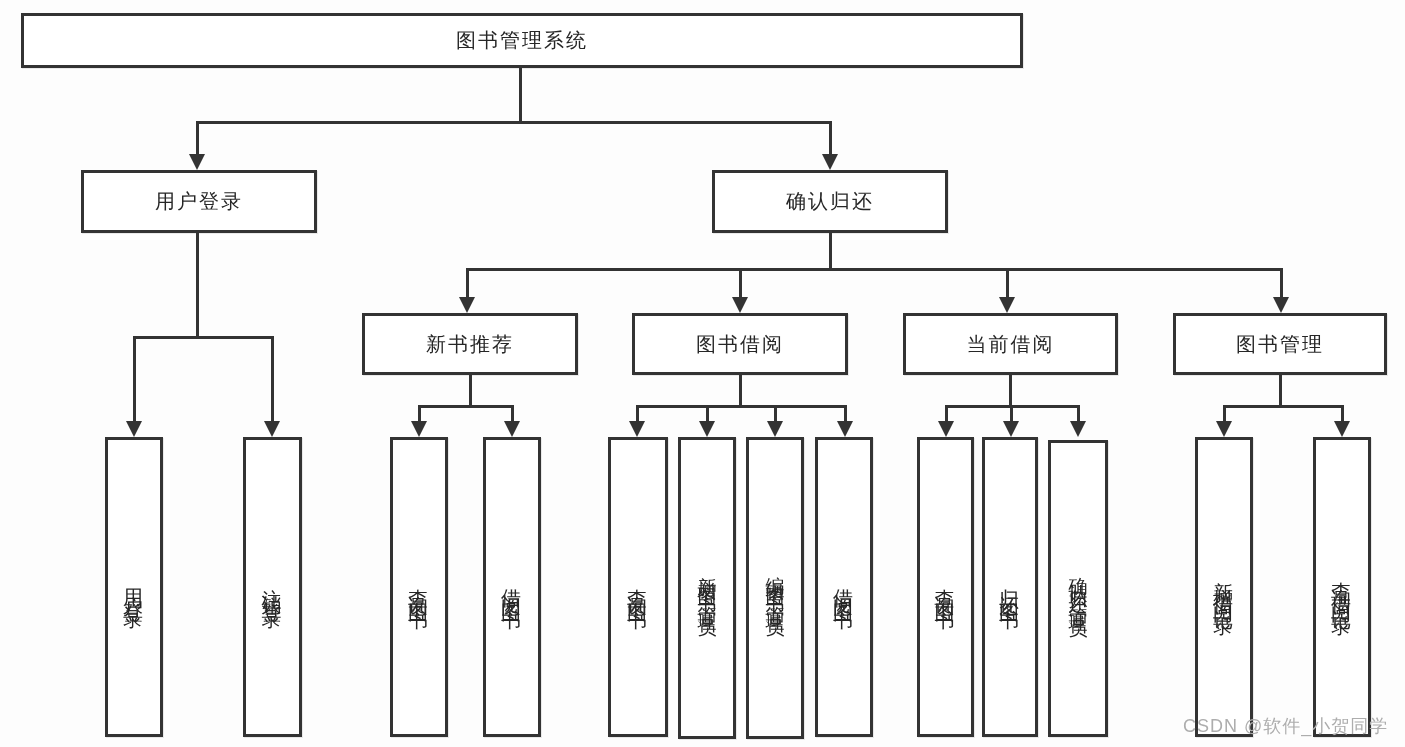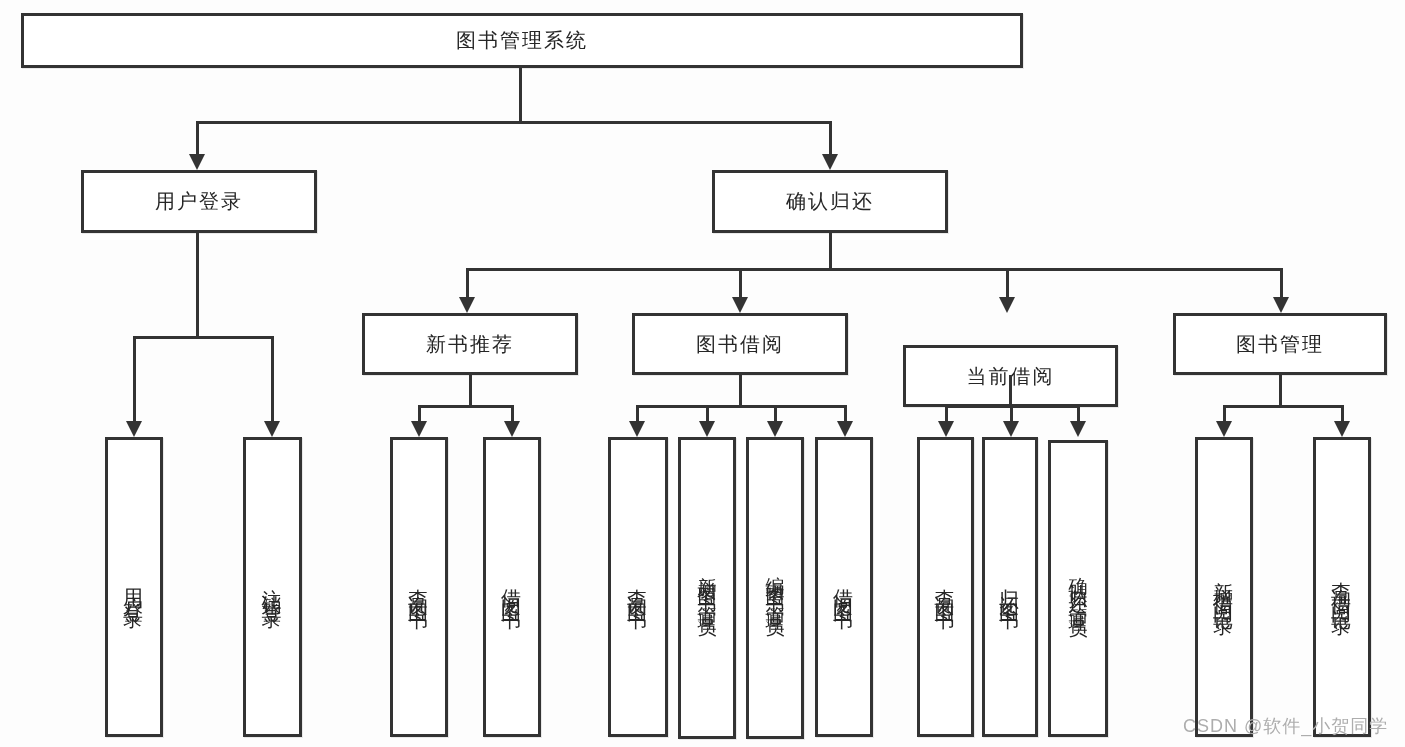--- a/index.html
+++ b/index.html
@@ -86,21 +86,21 @@
   <div class="arrow" style="left:459px;top:297px;"></div>
   <div class="vline" style="left:739px;top:268px;height:29px;"></div>
   <div class="arrow" style="left:732px;top:297px;"></div>
   <div class="vline" style="left:1006px;top:268px;height:29px;"></div>
   <div class="arrow" style="left:999px;top:297px;"></div>
   <div class="vline" style="left:1280px;top:268px;height:29px;"></div>
   <div class="arrow" style="left:1273px;top:297px;"></div>
 
   <div class="box" style="left:632px;top:313px;width:216px;height:62px;">图书借阅</div>
   <div class="box" style="left:362px;top:313px;width:216px;height:62px;">新书推荐</div>
-  <div class="box" style="left:903px;top:313px;width:215px;height:62px;margin-top:32px;">当前借阅</div>
+  <div class="box" style="left:903px;top:313px;width:215px;height:62px;">当前借阅</div>
   <div class="box" style="left:1173px;top:313px;width:214px;height:62px;">图书管理</div>
 
   <div class="vline" style="left:469px;top:375px;height:30px;"></div>
   <div class="hline" style="left:418px;top:405px;width:96px;"></div>
   <div class="vline" style="left:418px;top:405px;height:16px;"></div>
   <div class="arrow" style="left:411px;top:421px;"></div>
   <div class="vline" style="left:511px;top:405px;height:16px;"></div>
   <div class="arrow" style="left:504px;top:421px;"></div>
 
   <div class="vline" style="left:739px;top:375px;height:30px;"></div>

